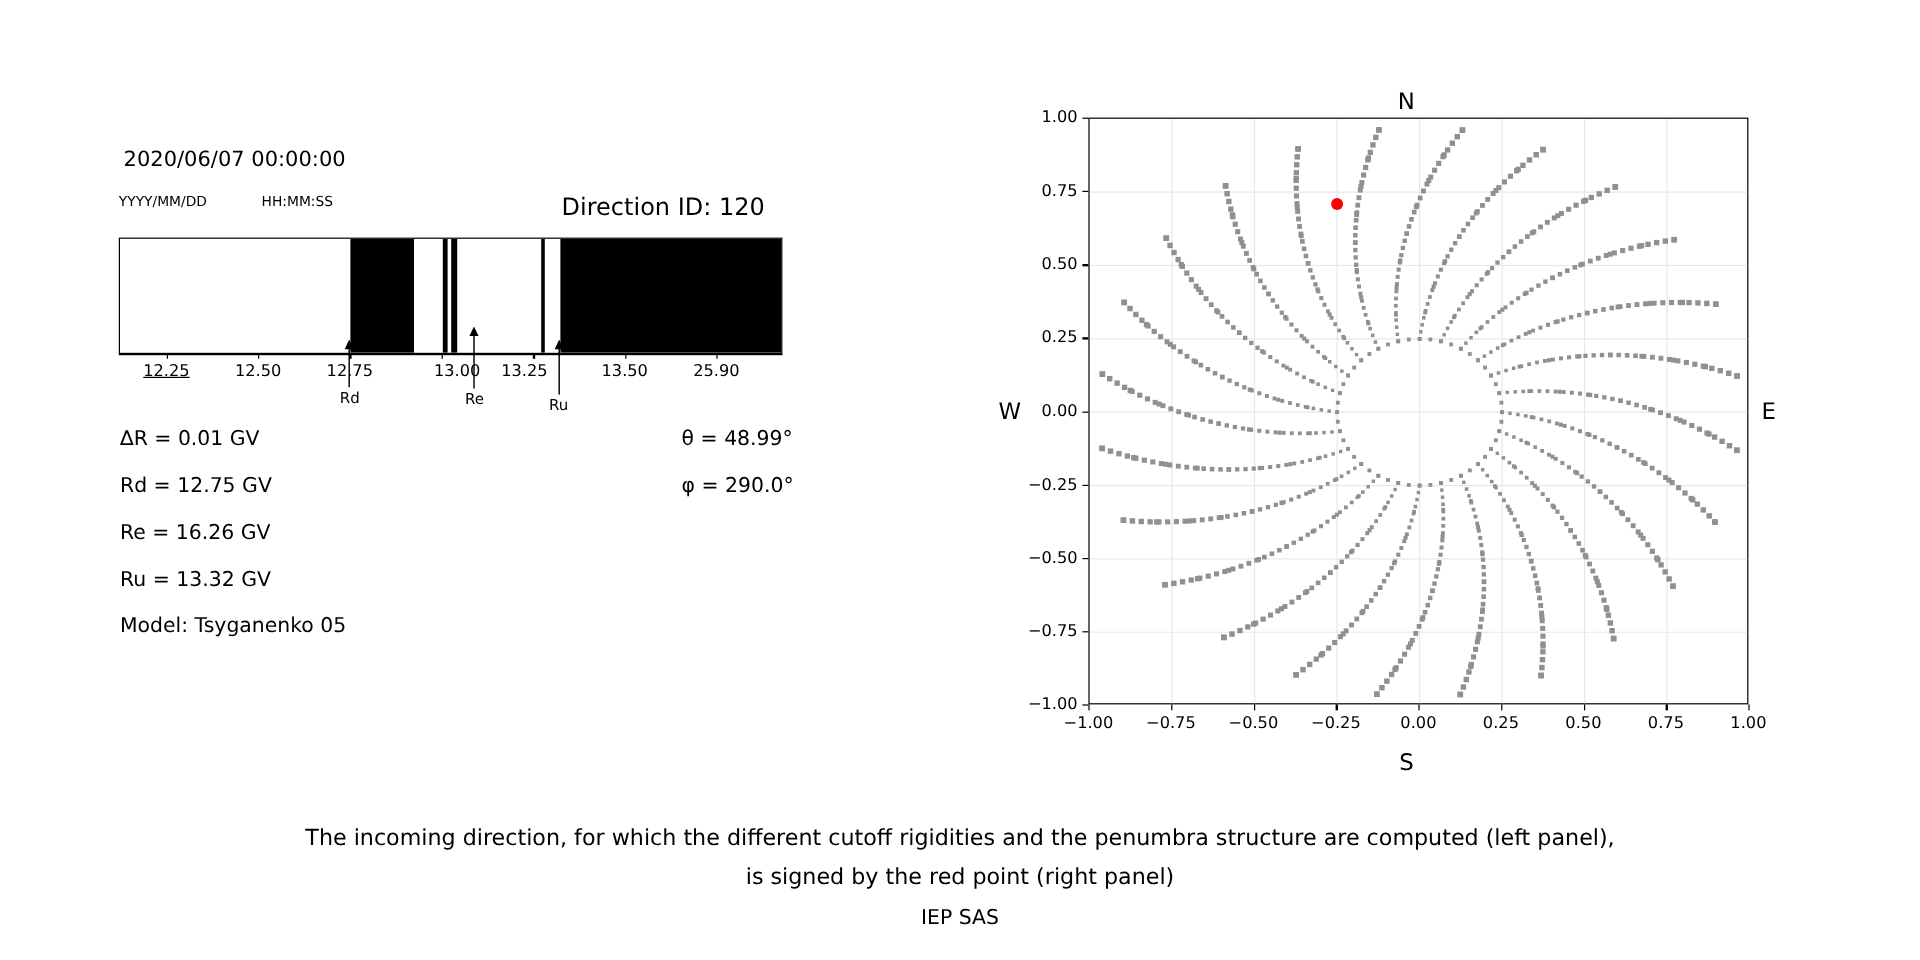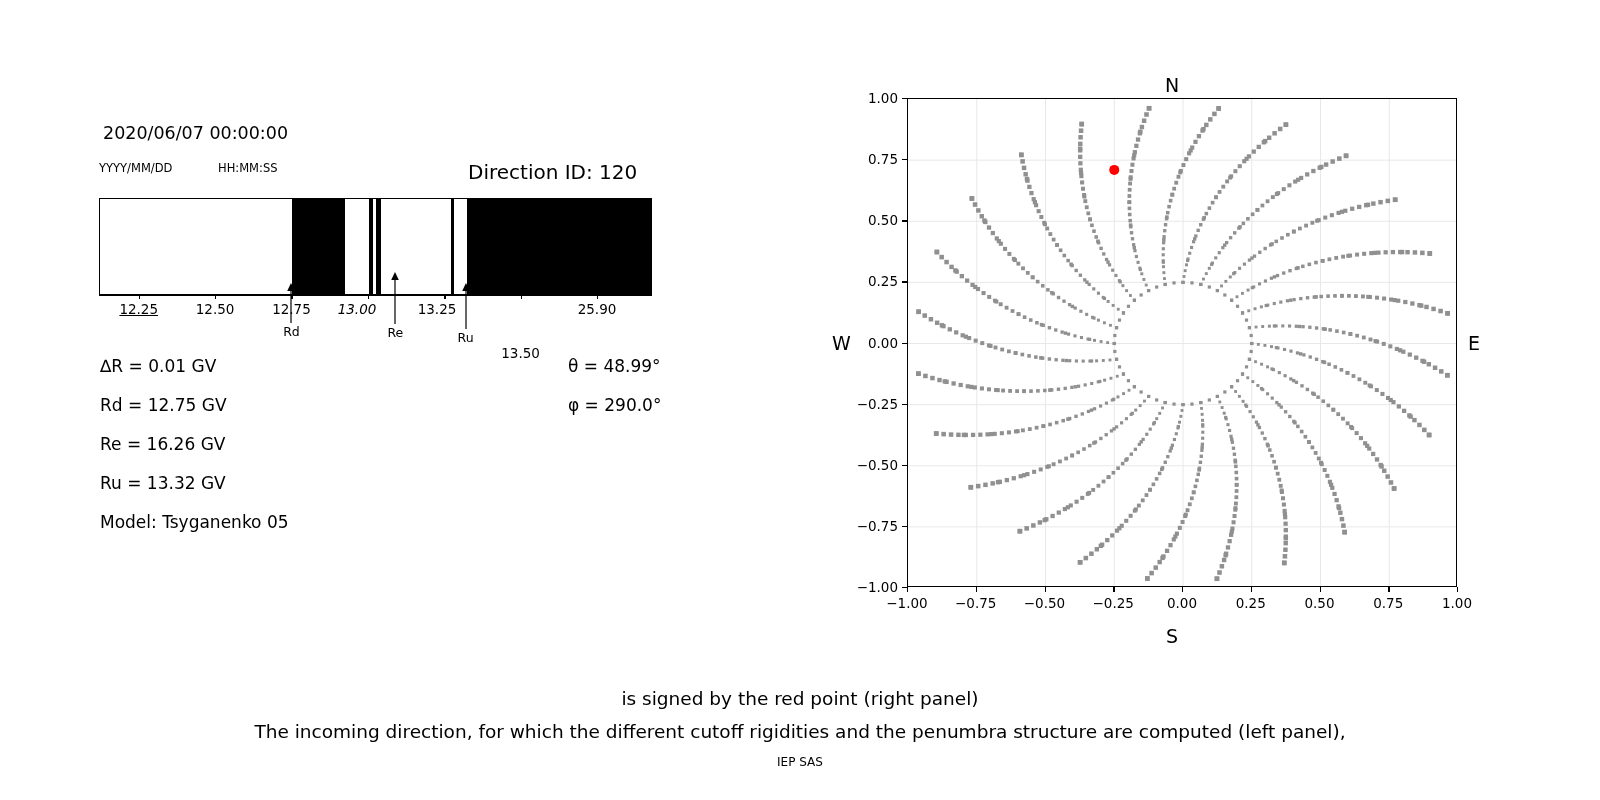--- a/index.html
+++ b/index.html
@@ -140,21 +140,21 @@
     text-align: center;
     font-size: 18.5px;
     line-height: 33px;
     color: #000;
   }
   #footer {
     position: absolute;
     left: 0; top: 755px;
     width: 1600px;
     text-align: center;
-    font-size: 12px;
+    font-size: 17px;
     color: #000;
   }
 </style>
 </head>
 <body>
 
 <div id="left-panel">
 
 
   <div class="txt" id="datetime-value">2020/06/07 00:00:00</div>
@@ -175,25 +175,25 @@
 
   <div id="penumbra-axis">
     <div class="axis-line"></div>
   <div class="tick" style="left: 39.7182px;"></div>
       <div class="ticklabel" style="left: 39.7182px; text-decoration: underline;">12.25</div>
       <div class="tick" style="left: 116.099px;"></div>
       <div class="ticklabel" style="left: 116.099px;">12.50</div>
       <div class="tick" style="left: 192.481px;"></div>
       <div class="ticklabel" style="left: 192.481px;">12.75</div>
       <div class="tick" style="left: 268.862px;"></div>
-      <div class="ticklabel" style="left: 258px; font-style: italic;">13.00</div>
+      <div class="ticklabel" style="left: 282px;">13.00</div>
       <div class="tick" style="left: 345.243px;"></div>
       <div class="ticklabel" style="left: 338px;">13.25</div>
       <div class="tick" style="left: 421.624px;"></div>
-      <div class="ticklabel" style="left: 421.624px; margin-top: 44px;">13.50</div>
+      <div class="ticklabel" style="left: 421.624px;">13.50</div>
       <div class="tick" style="left: 498.006px;"></div>
       <div class="ticklabel" style="left: 498.006px;">25.90</div>
     </div>
 
   <div id="penumbra-markers">
       <div class="marker" style="left: 291.481px; top: 283px;">
         <svg width="20" height="40" class="arrow-svg">
           <line x1="10" y1="40" x2="10" y2="6" stroke="#000" stroke-width="1.2"></line>
           <polygon points="10,0 6.2,8 13.8,8" fill="#000"></polygon>
         </svg>
@@ -1295,17 +1295,17 @@
       <div class="ax-tick" style="left: 499.5px; top: 547px; width: 1.3px; height: 5px;"></div>
       <div class="ax-label xlabel" style="left: 499.5px; top: 555px;">0.50</div>
       <div class="ax-tick" style="left: 568.25px; top: 547px; width: 1.3px; height: 5px;"></div>
       <div class="ax-label xlabel" style="left: 568.25px; top: 555px;">0.75</div>
       <div class="ax-tick" style="left: 637px; top: 547px; width: 1.3px; height: 5px;"></div>
       <div class="ax-label xlabel" style="left: 637px; top: 555px;">1.00</div>
     </div>
 </div>
 
 <div id="caption">
+  <div>The incoming direction, for which the different cutoff rigidities and the penumbra structure are computed (left panel),</div>
   <div>is signed by the red point (right panel)</div>
-  <div>The incoming direction, for which the different cutoff rigidities and the penumbra structure are computed (left panel),</div>
 </div>
 
 <div id="footer">IEP SAS</div>
 
 </body></html>

